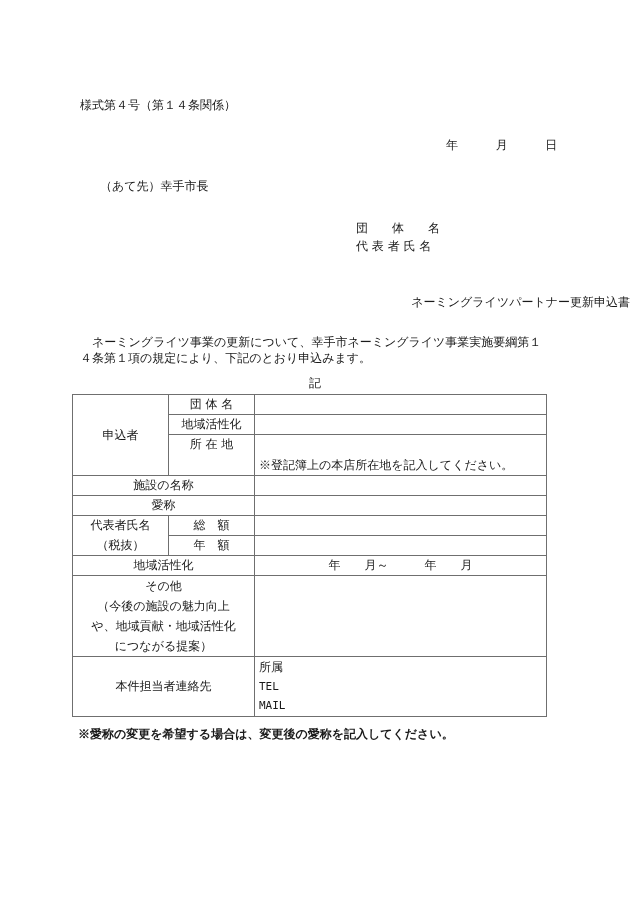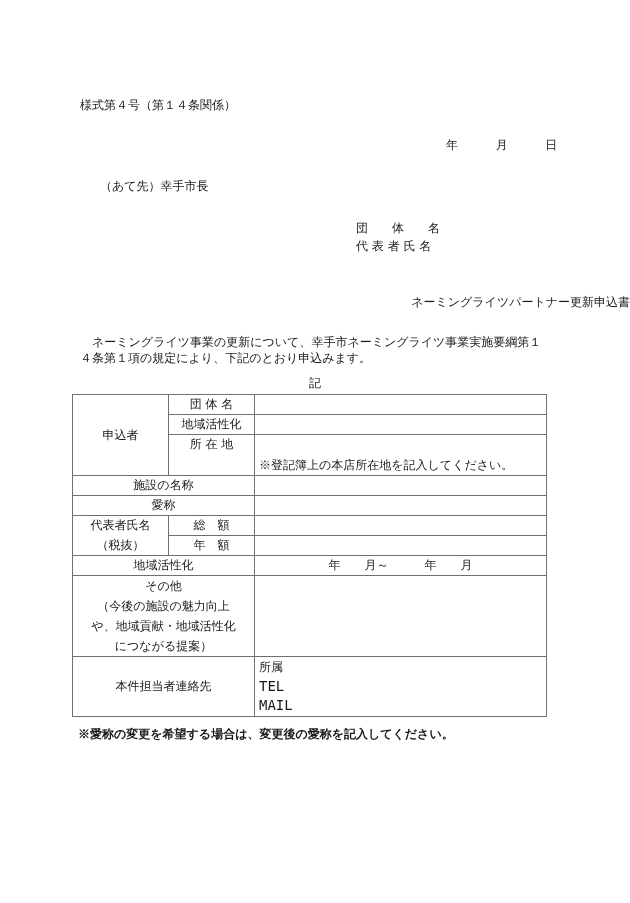--- a/index.html
+++ b/index.html
@@ -23,21 +23,21 @@
     position: absolute; left: 72px; top: 394px; width: 474px;
     border-collapse: collapse; table-layout: fixed;
   }
   table.form td {
     border: 1px solid #6f6f6f; padding: 0; font-size: 12px;
     height: 19px; line-height: 19px; vertical-align: middle;
   }
   .c { text-align: center; }
   .note-cell { vertical-align: bottom !important; line-height: 20px !important; padding-left: 4px !important; margin-top: 44px; }
   .ml { line-height: 20px !important; margin-top: 32px; }
-  .mono { font-family: "DejaVu Sans Mono", "Liberation Mono", monospace; font-size: 14px; }
+  .mono { font-family: "DejaVu Sans Mono", "Liberation Mono", monospace; font-size: 11px; }
   .contact div { line-height: 19px; padding-left: 4px; }
   .footnote { left: 78px; top: 726px; font-weight: bold; }
 </style>
 </head>
 <body>
 
 <div class="abs form-number">様式第４号（第１４条関係）</div>
 
 <div class="abs date-line">
   <span>年</span>

